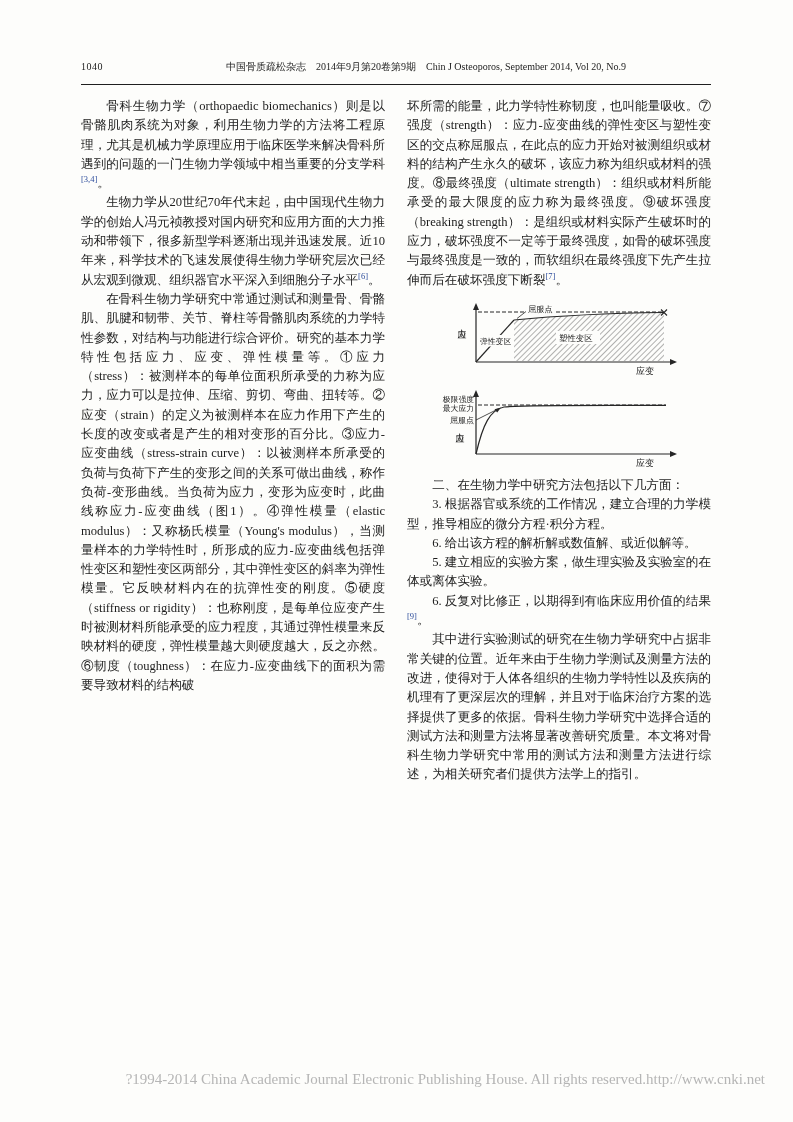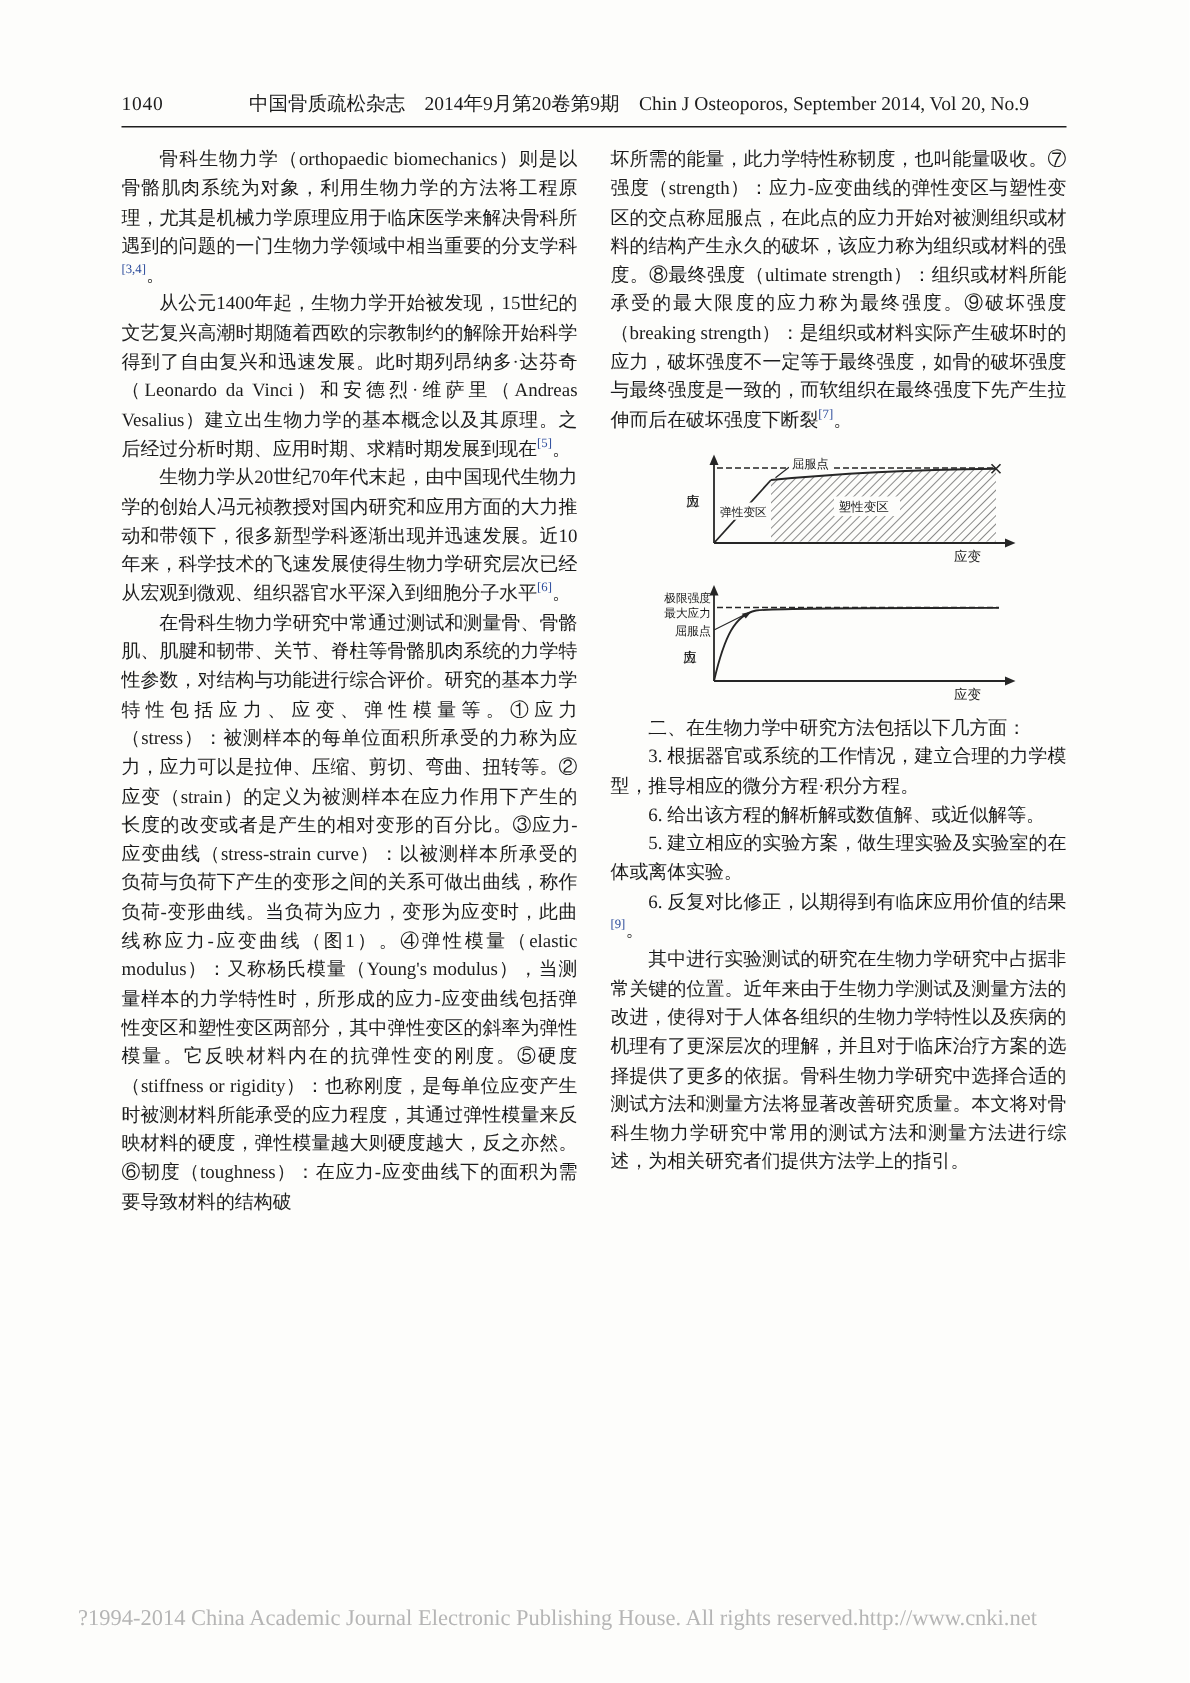--- a/index.html
+++ b/index.html
@@ -6,21 +6,21 @@
   html,body { background:#ffffff; }
   body {
     width:793px; height:1122px; position:relative; overflow:hidden;
     font-family:"Liberation Serif","DejaVu Serif",serif;
     color:#1c1c1c;
   }
   .page { position:absolute; inset:0; background:#fdfdfb; }
 
   .header-row {
     position:absolute; top:60px; left:81px; width:630px;
-    display:flex; align-items:baseline; font-size:13px;justify-content:space-between;
+    display:flex; align-items:baseline; font-size:10px;justify-content:space-between;
   }
   .pagenum { width:60px; letter-spacing:0.5px; }
   .journal { flex:1; text-align:center; white-space:nowrap; }
   .header-rule {
     position:absolute; top:84px; left:81px; width:630px;
     border:none; border-top:1.5px solid #1f1f1f;
   }
 
   .columns {
     position:absolute; top:97px; left:81px; width:630px;
@@ -39,40 +39,39 @@
   .fig { margin:10px 0 6px; }
   .fig-svg { display:block; margin:0 auto; }
   .fig-svg text { fill:#1a1a1a; font-family:inherit; }
   .fig-caption { text-align:center; margin-top:5px; }
   .cap-cn { font-weight:bold; font-size:12.4px; }
   .cap-en { font-weight:bold; font-size:12px; margin-top:1px; }
   .cap-gap { display:inline-block; width:0.9em; }
 
   .watermark {
     position:absolute; top:1071px; left:28px; width:737px;
-    display:flex; justify-content:flex-start;
-    color:#b5b5b5; font-size:15px; white-space:nowrap;margin-left:24px;
+    display:flex; justify-content:flex-end;
+    color:#b5b5b5; font-size:15px; white-space:nowrap;
   }
 </style>
 </head>
 <body>
 
 <div class="page">
 
   <div class="header-row">
     <span class="pagenum">1040</span>
     <span class="journal">中国骨质疏松杂志　2014年9月第20卷第9期　Chin J Osteoporos, September 2014, Vol 20, No.9</span>
   </div>
   <hr class="header-rule">
 
   <div class="columns">
 
     <div class="col">
       <p class="para indent">骨科生物力学（orthopaedic biomechanics）则是以骨骼肌肉系统为对象，利用生物力学的方法将工程原理，尤其是机械力学原理应用于临床医学来解决骨科所遇到的问题的一门生物力学领域中相当重要的分支学科<sup class="ref">[3,4]</sup>。</p>
-      <p class="para indent">从公元1400年起，生物力学开始被发现，15世纪的文艺复兴高潮时期随着西欧的宗教制约的解除开始科学得到了自由复兴和迅速发展。此时期列昂纳多·达芬奇（Leonardo da Vinci）和安德烈·维萨里（Andreas Vesalius）建立出生物力学的基本概念以及其原理。之后经过分析时期、应用时期、求精时期发展到现在<sup class="ref">[5]</sup>。</p>
       <p class="para indent">生物力学从20世纪70年代末起，由中国现代生物力学的创始人冯元祯教授对国内研究和应用方面的大力推动和带领下，很多新型学科逐渐出现并迅速发展。近10年来，科学技术的飞速发展使得生物力学研究层次已经从宏观到微观、组织器官水平深入到细胞分子水平<sup class="ref">[6]</sup>。</p>
       <p class="para indent">在骨科生物力学研究中常通过测试和测量骨、骨骼肌、肌腱和韧带、关节、脊柱等骨骼肌肉系统的力学特性参数，对结构与功能进行综合评价。研究的基本力学特性包括应力、应变、弹性模量等。①应力（stress）：被测样本的每单位面积所承受的力称为应力，应力可以是拉伸、压缩、剪切、弯曲、扭转等。②应变（strain）的定义为被测样本在应力作用下产生的长度的改变或者是产生的相对变形的百分比。③应力-应变曲线（stress-strain curve）：以被测样本所承受的负荷与负荷下产生的变形之间的关系可做出曲线，称作负荷-变形曲线。当负荷为应力，变形为应变时，此曲线称应力-应变曲线（图1）。④弹性模量（elastic modulus）：又称杨氏模量（Young's modulus），当测量样本的力学特性时，所形成的应力-应变曲线包括弹性变区和塑性变区两部分，其中弹性变区的斜率为弹性模量。它反映材料内在的抗弹性变的刚度。⑤硬度（stiffness or rigidity）：也称刚度，是每单位应变产生时被测材料所能承受的应力程度，其通过弹性模量来反映材料的硬度，弹性模量越大则硬度越大，反之亦然。⑥韧度（toughness）：在应力-应变曲线下的面积为需要导致材料的结构破</p>
     </div>
 
     <div class="col">
       <p class="para">坏所需的能量，此力学特性称韧度，也叫能量吸收。⑦强度（strength）：应力-应变曲线的弹性变区与塑性变区的交点称屈服点，在此点的应力开始对被测组织或材料的结构产生永久的破坏，该应力称为组织或材料的强度。⑧最终强度（ultimate strength）：组织或材料所能承受的最大限度的应力称为最终强度。⑨破坏强度（breaking strength）：是组织或材料实际产生破坏时的应力，破坏强度不一定等于最终强度，如骨的破坏强度与最终强度是一致的，而软组织在最终强度下先产生拉伸而后在破坏强度下断裂<sup class="ref">[7]</sup>。</p>
 
       <figure class="fig">
         <svg class="fig-svg" width="258" height="170" viewBox="0 0 258 170" xmlns="http://www.w3.org/2000/svg">
           <defs>

